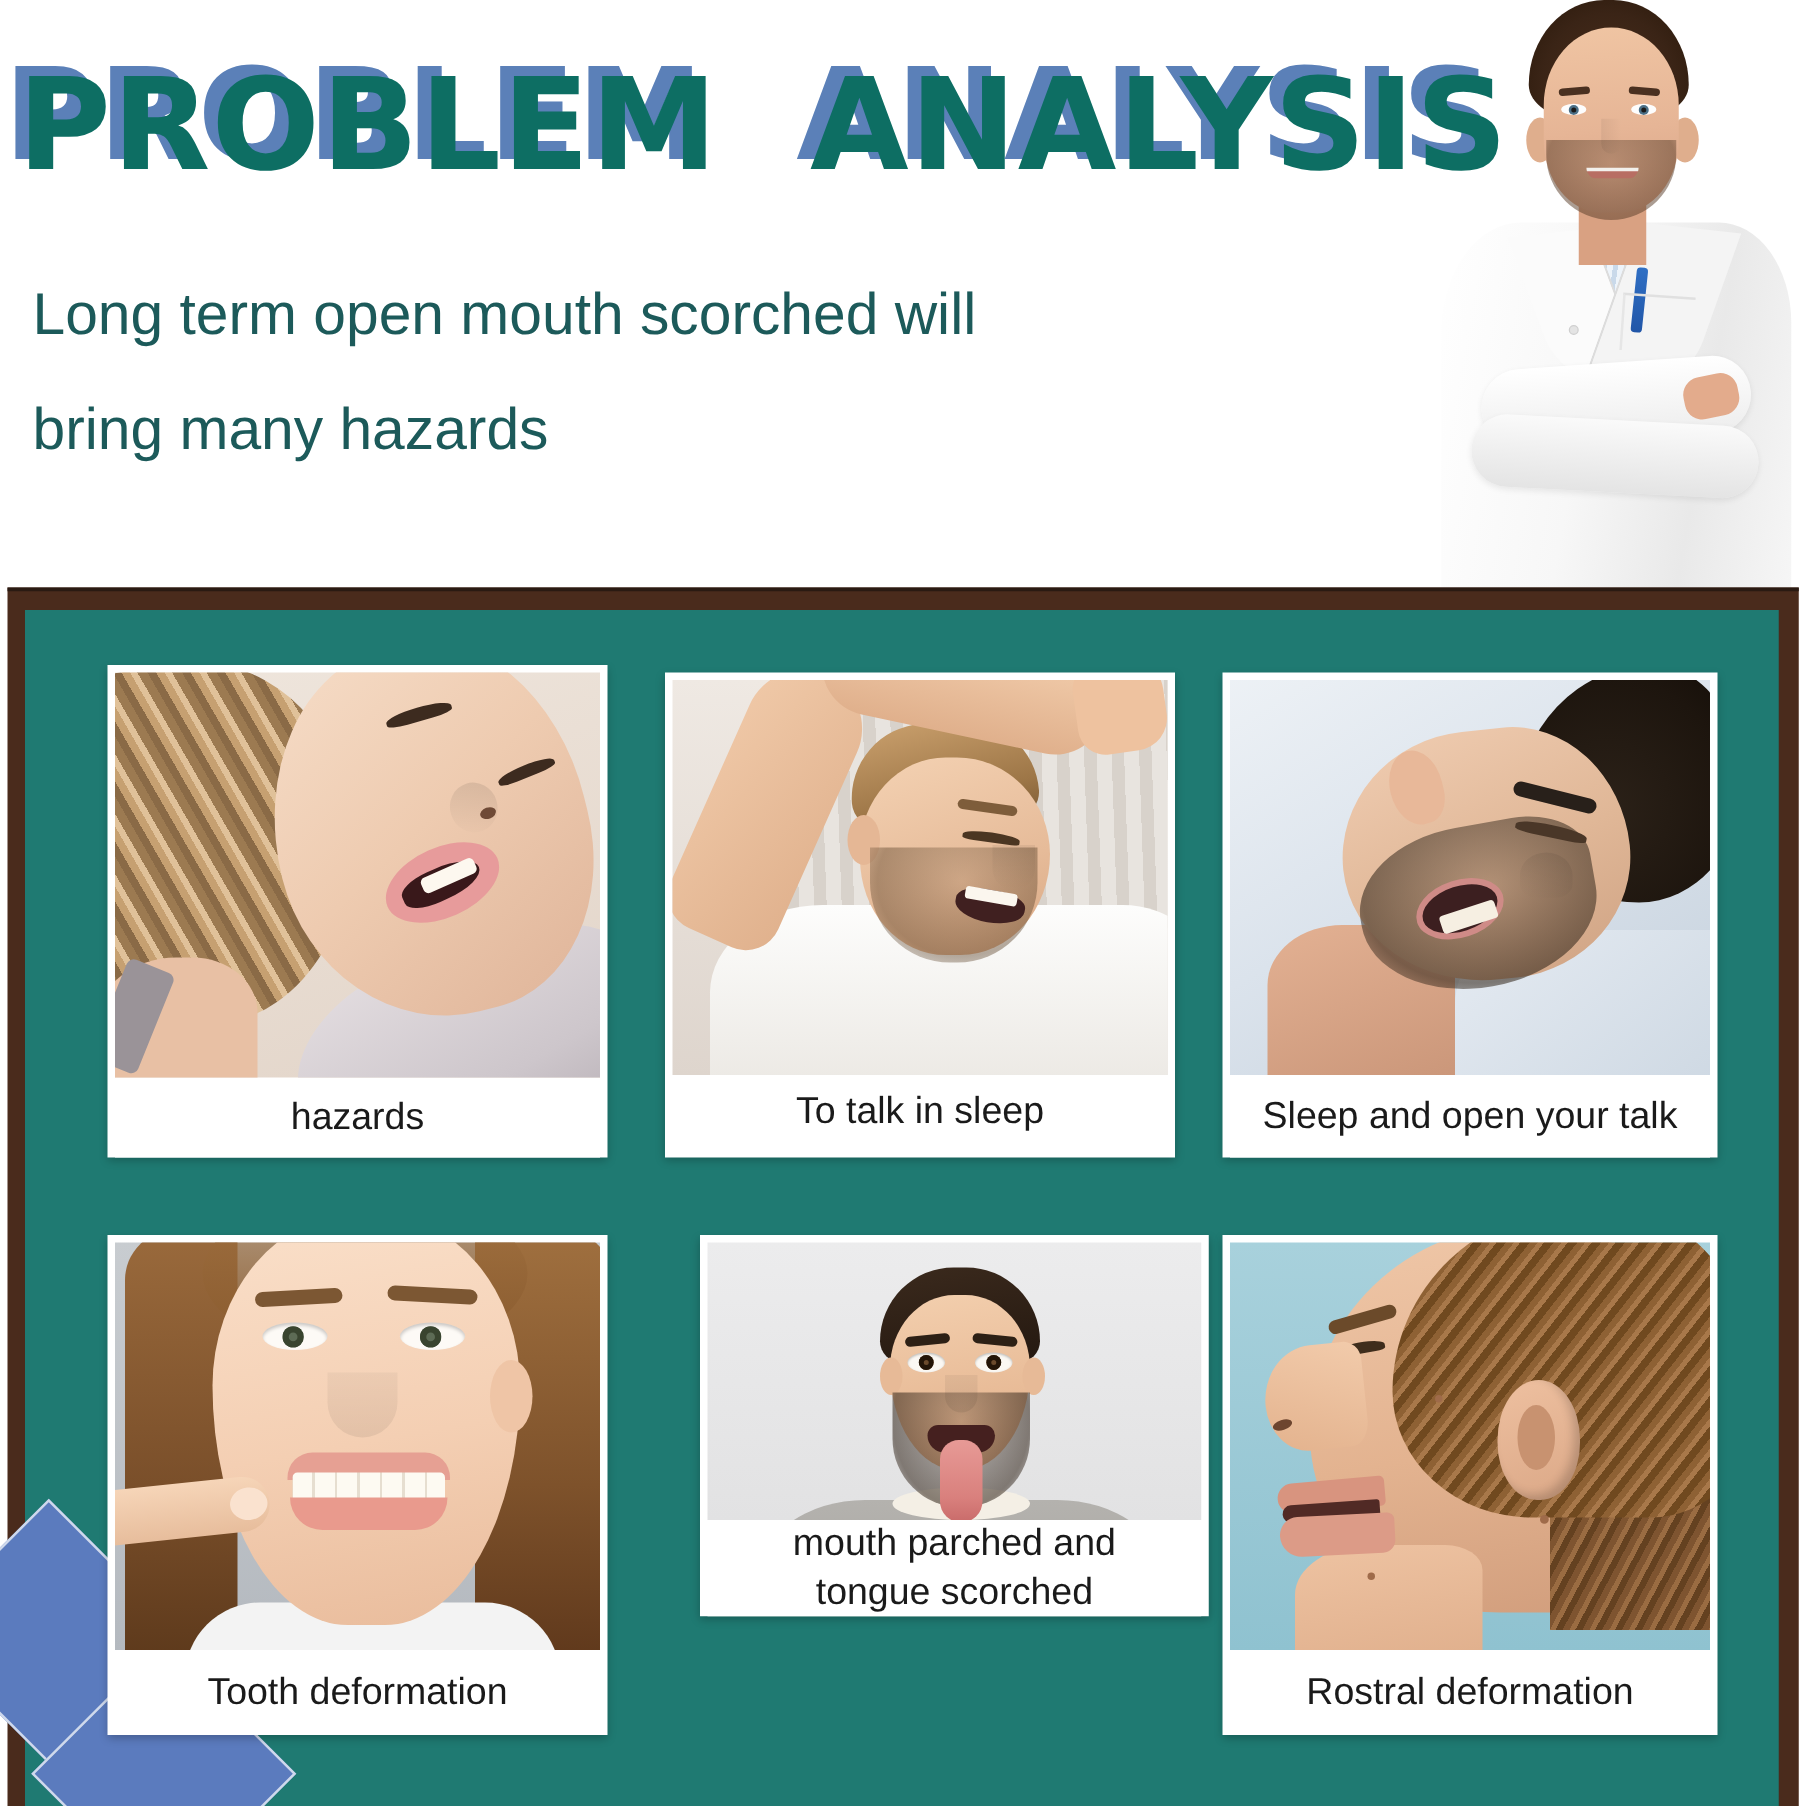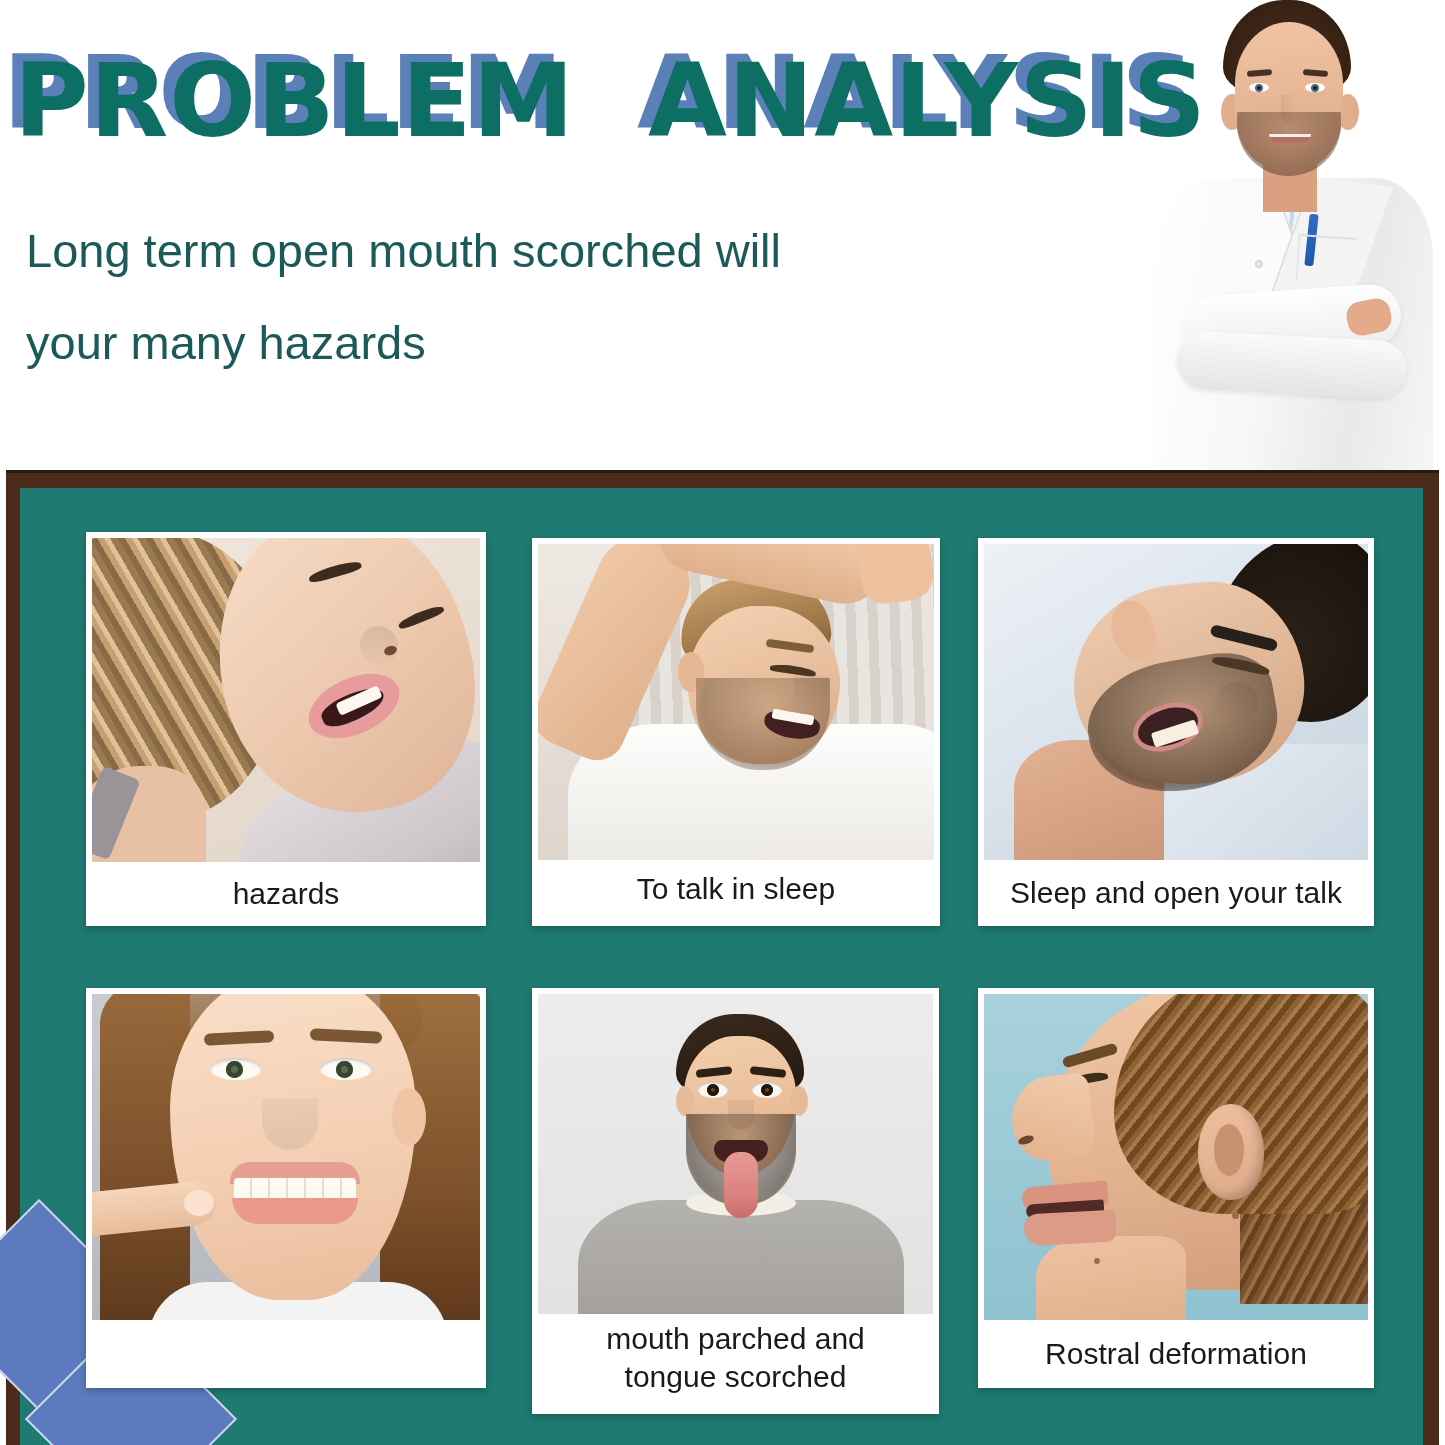--- a/index.html
+++ b/index.html
@@ -271,21 +271,21 @@
     line-height: 1.28;
     white-space: pre-line;
     font-family: "Liberation Sans", sans-serif;
   }
 
   
   .c1 { left: 66px;  top: 44px;  width: 400px; height: 394px; }
   .c2 { left: 512px; top: 50px;  width: 408px; height: 388px; }
   .c3 { left: 958px; top: 50px;  width: 396px; height: 388px; }
   .c4 { left: 66px;  top: 500px; width: 400px; height: 400px; }
-  .c5 { left: 512px; top: 500px; width: 407px; height: 426px; }
+  .c5 { left: 540px; top: 500px; width: 407px; height: 305px; }
   .c6 { left: 958px; top: 500px; width: 396px; height: 400px; }
 
   .c1 .card-photo { height: 324px; }
   .c1 .card-caption { height: 64px; }
   .c2 .card-photo { height: 316px; }
   .c2 .card-caption { height: 58px; }
   .c3 .card-photo { height: 316px; }
   .c3 .card-caption { height: 66px; }
   .c4 .card-photo { height: 326px; }
   .c4 .card-caption { height: 68px; }
@@ -718,21 +718,21 @@
 
   <div class="header">
 
     <div class="title-wrap">
       <div class="title-layer title-blue">PROBLEM  ANALYSIS</div>
       <div class="title-layer title-teal">PROBLEM  ANALYSIS</div>
     </div>
 
     <div class="subtitle">
       <span class="subtitle-line">Long term open mouth scorched will</span>
-      <span class="subtitle-line">your many hazards</span>
+      <span class="subtitle-line">bring many hazards</span>
     </div>
 
     <div class="doctor">
       <div class="doc-coat"></div>
       <div class="doc-shirt"></div>
       <div class="doc-lapel-l"></div>
       <div class="doc-lapel-r"></div>
       <div class="doc-pen"></div>
       <div class="doc-pocket"></div>
       <div class="doc-btn"></div>
@@ -834,20 +834,21 @@
             <span class="p4-browR"></span>
             <span class="p4-eyeL"></span>
             <span class="p4-eyeR"></span>
             <span class="p4-nose"></span>
             <span class="p4-lipT"></span>
             <span class="p4-teeth"></span>
             <span class="p4-lipB"></span>
             <span class="p4-finger"></span>
             <span class="p4-nail"></span>
           </div>
+          <div class="card-caption">Tooth deformation</div>
         </div>
 
         <div class="card c5">
           <div class="card-photo p5">
             <span class="p5-sweater"></span>
             <span class="p5-collar"></span>
             <span class="p5-hair"></span>
             <span class="p5-face"></span>
             <span class="p5-earL"></span>
             <span class="p5-earR"></span>

